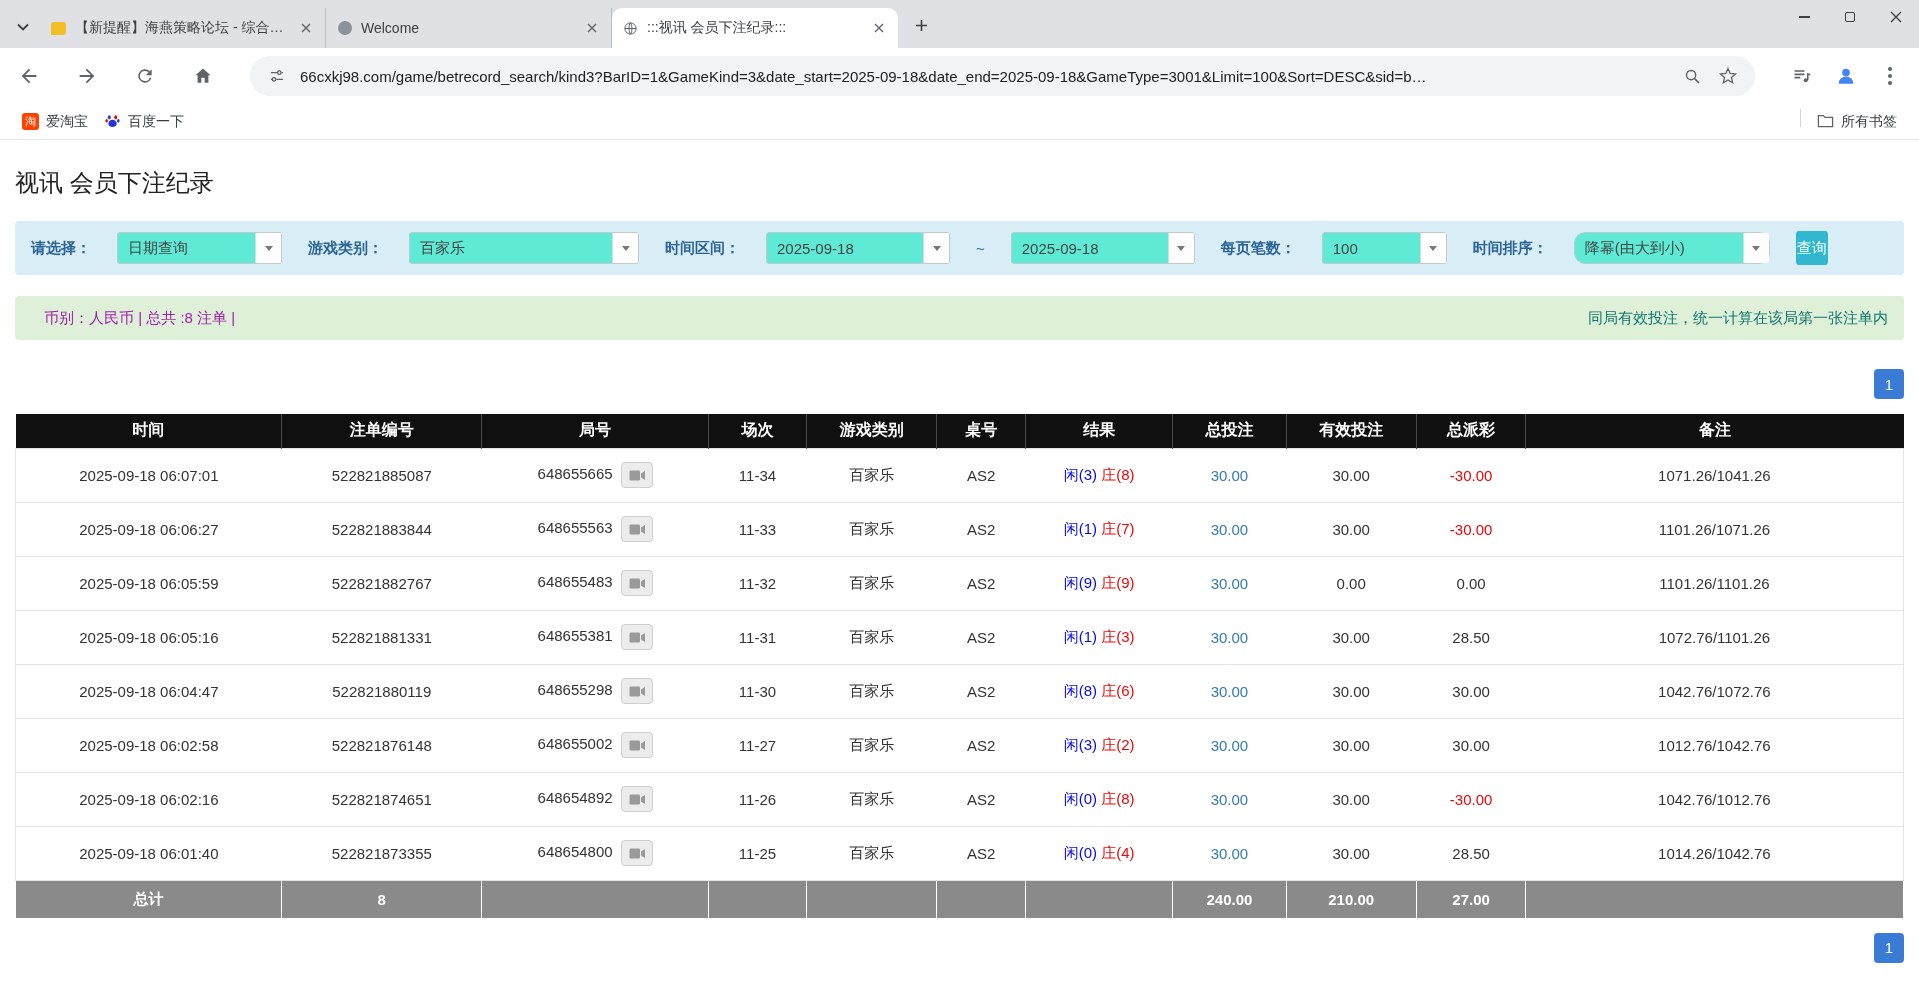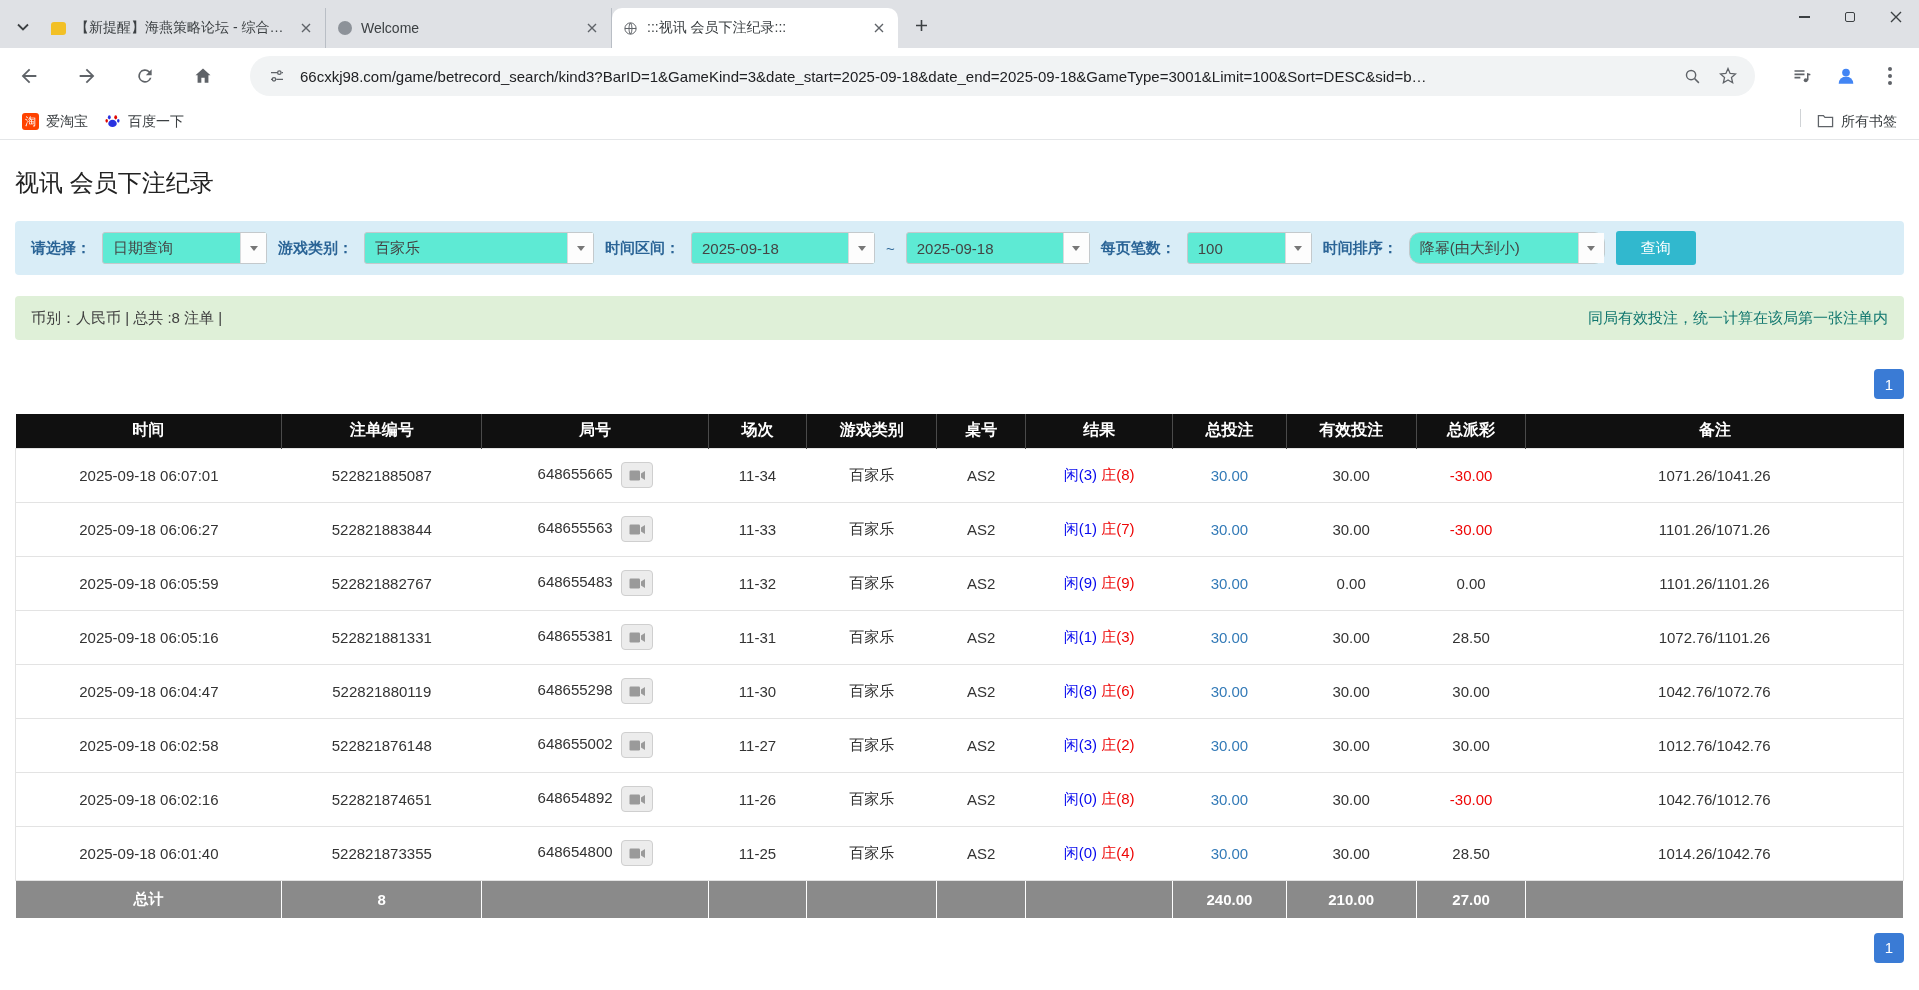--- a/index.html
+++ b/index.html
@@ -36,33 +36,33 @@
   .bm-item { display:flex; align-items:center; gap:7px; padding:4px 8px; border-radius:6px; cursor:pointer; }
   .bm-fav-taobao { width:17px; height:17px; background:#ff4200; color:#fff; border-radius:3px; font-size:11px; display:flex; align-items:center; justify-content:center; }
   .bm-right { margin-left:auto; display:flex; align-items:flex-start; gap:8px; }
   .bm-divider { width:1px; height:18px; background:#d0d3d6; }
 
   
   .page { padding:0 15px; }
   .page-title { margin-top:27px; font-size:24px; font-weight:400; color:#222; }
 
   .filterbar { margin-top:22px; height:54px; background:#d9edf7; border-radius:4px;
-    display:flex; align-items:center; padding:0 16px; gap:11px; font-size:15px; }
+    display:flex; align-items:center; padding:0 16px; gap:26px; font-size:15px; }
   .f-label { color:#2a6496; font-weight:bold; white-space:nowrap; }
   .select { display:flex; align-items:stretch; background:#5eead4; border:1px solid #c4c9cc; border-radius:3px; height:32px; cursor:pointer; }
   .select-value { display:flex; align-items:center; padding:0 10px; color:#444; flex:1; white-space:nowrap; overflow:hidden; }
   .select-arrow { width:26px; border-left:1px solid #d8dbdd; display:flex; align-items:center; justify-content:center; background:#fdfdfd; }
   .select-arrow::after { content:""; border-left:4px solid transparent; border-right:4px solid transparent; border-top:5px solid #777; }
   .w-mode { width:165px; } .w-game { width:230px; } .w-date { width:184px; } .w-size { width:125px; } .w-sort { width:196px;border-radius:11px; }
   .tilde { color:#2a6496; }
-  .btn-search { height:34px; padding:0 25px; background:#31b8ce; color:#fff; border:none; border-radius:3px; font-size:15px; cursor:pointer; }
+  .btn-search { height:34px; padding:0 1px; background:#31b8ce; color:#fff; border:none; border-radius:3px; font-size:15px; cursor:pointer; }
 
   .infobar { margin-top:21px; height:44px; background:#dff0d8; border-radius:4px;
     display:flex; align-items:center; justify-content:space-between; padding:0 16px; font-size:15px; }
-  .info-left { color:#404040; }
+  .info-left { color:#a21caf;margin-left:13px; }
   .info-right { color:#0f766e; }
 
   .pagination-top { margin-top:29px; display:flex; justify-content:flex-end; }
   .page-btn { width:30px; height:30px; background:#3a7bd5; color:#fff; border:none; border-radius:4px; font-size:15px; cursor:pointer; }
   .pagination-bottom { margin-top:14px; display:flex; justify-content:flex-end; }
 
   table.bets { margin-top:15px; width:100%; border-collapse:collapse; table-layout:fixed; font-size:15px; color:#333; }
   .bets th { background:#101010; color:#fff; font-weight:bold; height:34px; text-align:center; border-right:1px solid #4a4a4a; font-size:16px; }
   .bets th:last-child { border-right:none; }
   .bets td { height:54px; text-align:center; border:1px solid #e3e3e3; border-left:none; border-right:none; background:#fff; }

